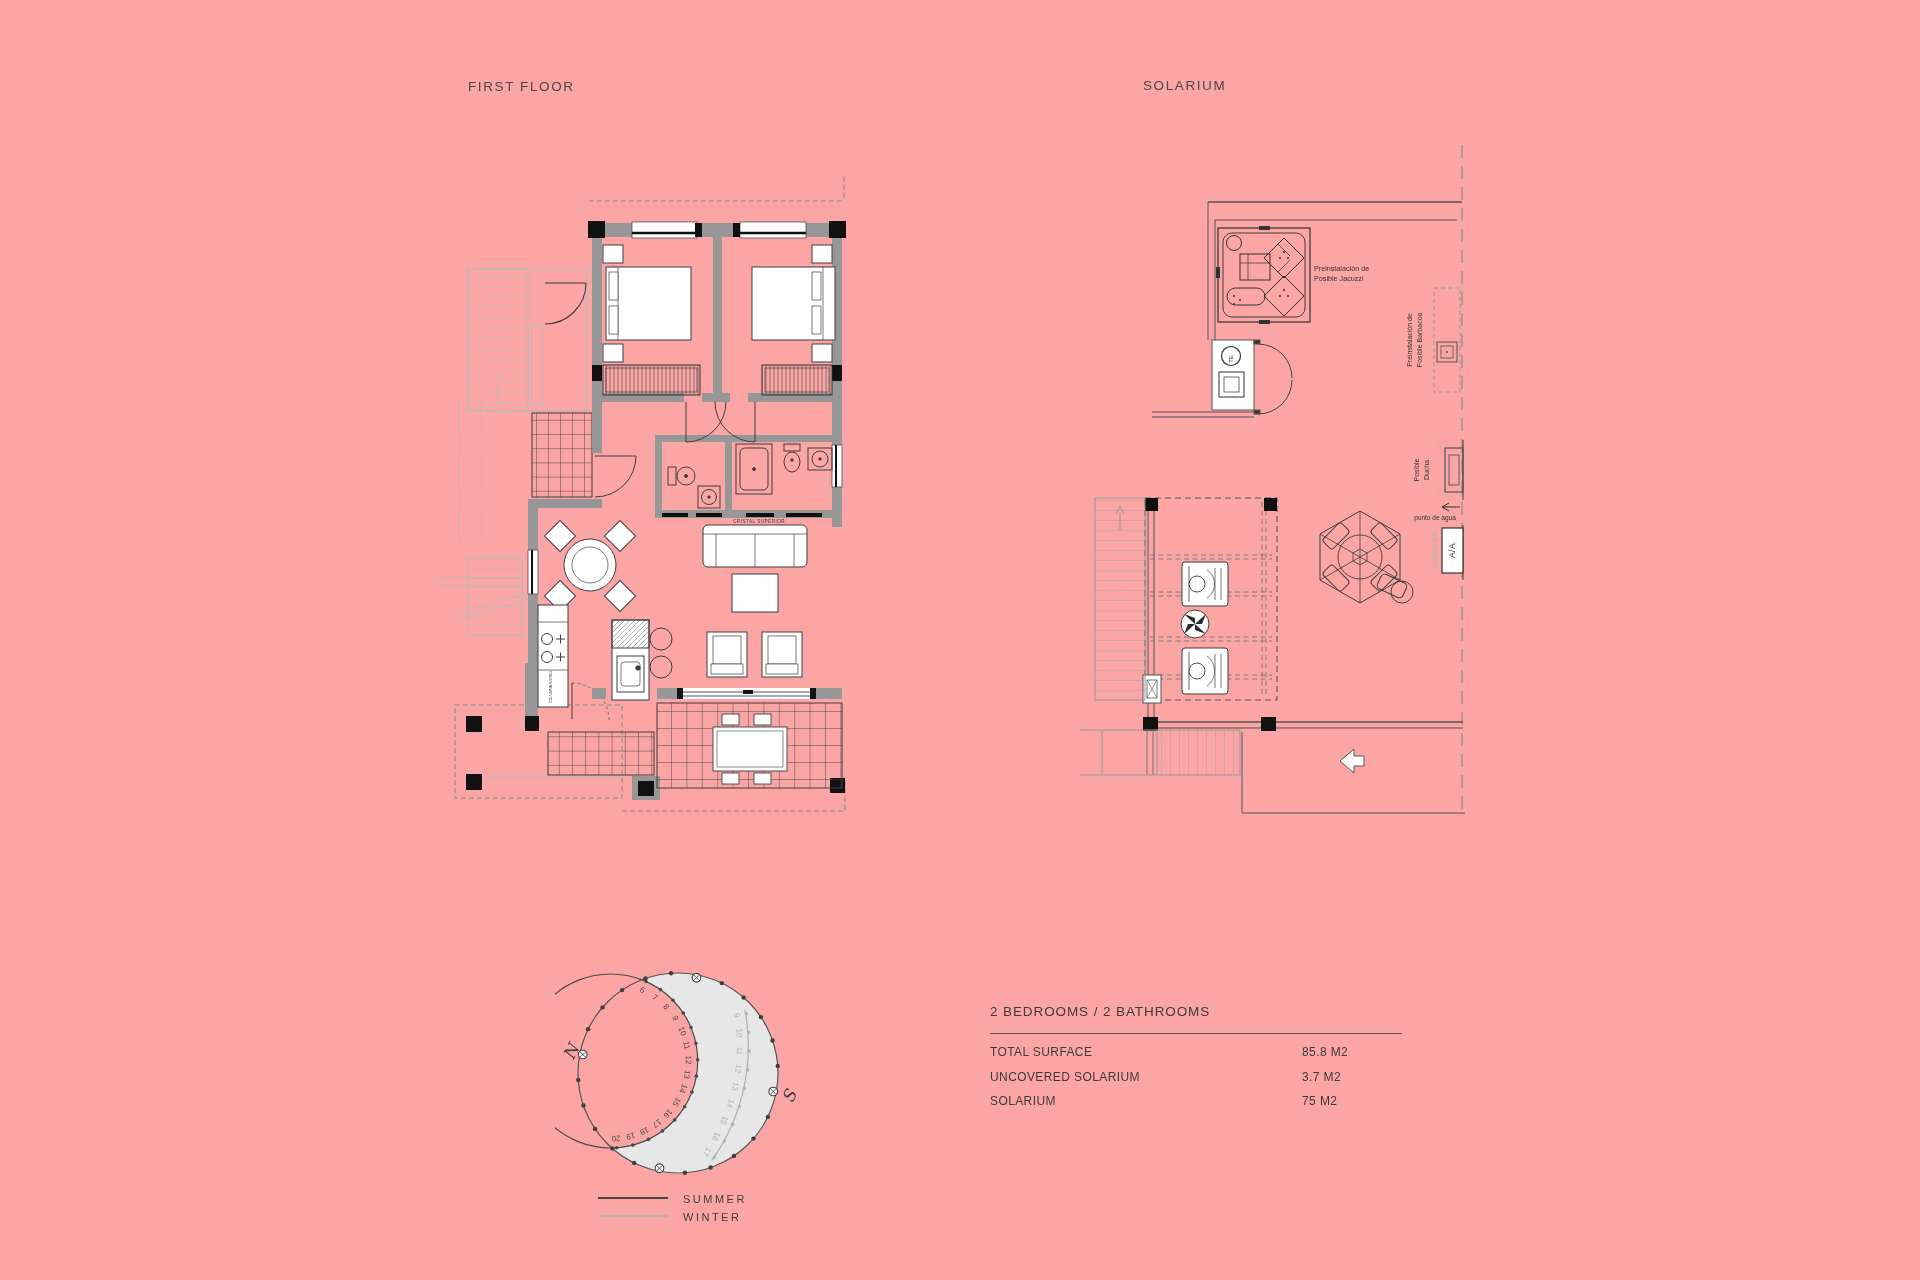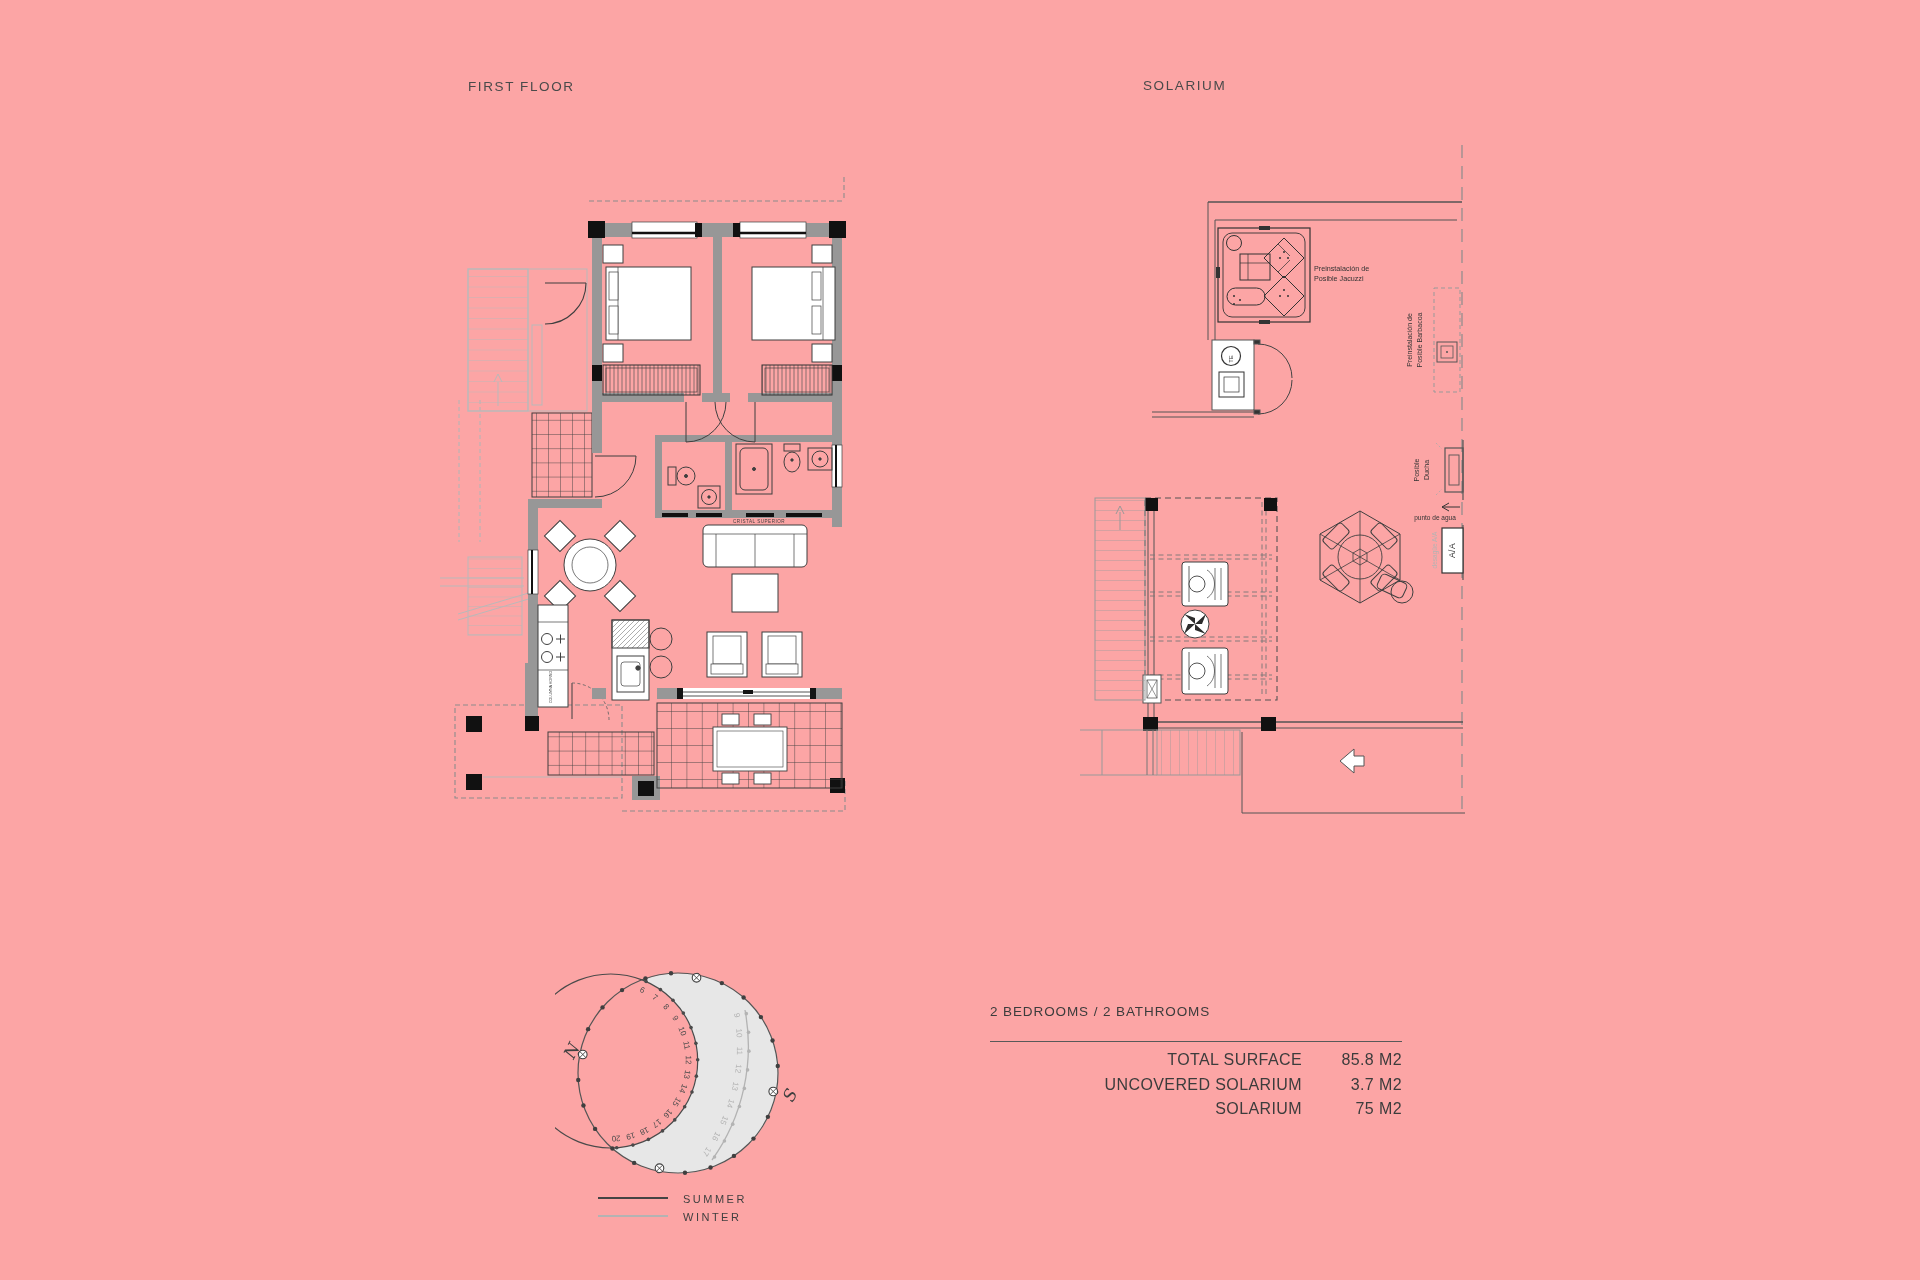--- a/index.html
+++ b/index.html
@@ -1,25 +1,25 @@
 <!DOCTYPE html>
 <html><head>
 <meta charset="utf-8">
 <style>
   html,body{margin:0;padding:0;background:#fff;}
   .canvas{position:relative;width:1920px;height:1280px;background:#fca5a5;overflow:hidden;
           font-family:"Liberation Sans",sans-serif;}
   .plan-title{position:absolute;font-size:13.5px;letter-spacing:1.6px;color:#4a4a4a;}
   .abs{position:absolute;}
   .specs{position:absolute;left:990px;top:1004px;width:412px;color:#3c3c3c;}
-  .specs-header{font-size:13.5px;letter-spacing:.9px;padding-bottom:22px;border-bottom:1.5px solid #595959;}
+  .specs-header{font-size:13.5px;letter-spacing:.9px;padding-bottom:14px;border-bottom:1.5px solid #595959;}
   .specs-rows{margin-top:6px;}
-  .spec-row{display:flex;height:24.6px;align-items:center;font-size:16px;letter-spacing:.4px;text-align:right;}
+  .spec-row{display:flex;height:24.6px;align-items:center;font-size:12px;letter-spacing:.4px;}
   .spec-label{width:312px;}
-  .spec-value{flex:1;margin-left:17px;}
+  .spec-value{flex:1;}
   svg text{font-family:"Liberation Sans",sans-serif;}
   .serif-ital{font-family:"DejaVu Serif",serif;font-style:italic;}
 </style>
 </head>
 <body>
 
 <div class="canvas">
 
   <div class="plan-title" style="left:468px;top:79px;">FIRST FLOOR</div>
   <div class="plan-title" style="left:1143px;top:78px;">SOLARIUM</div>

